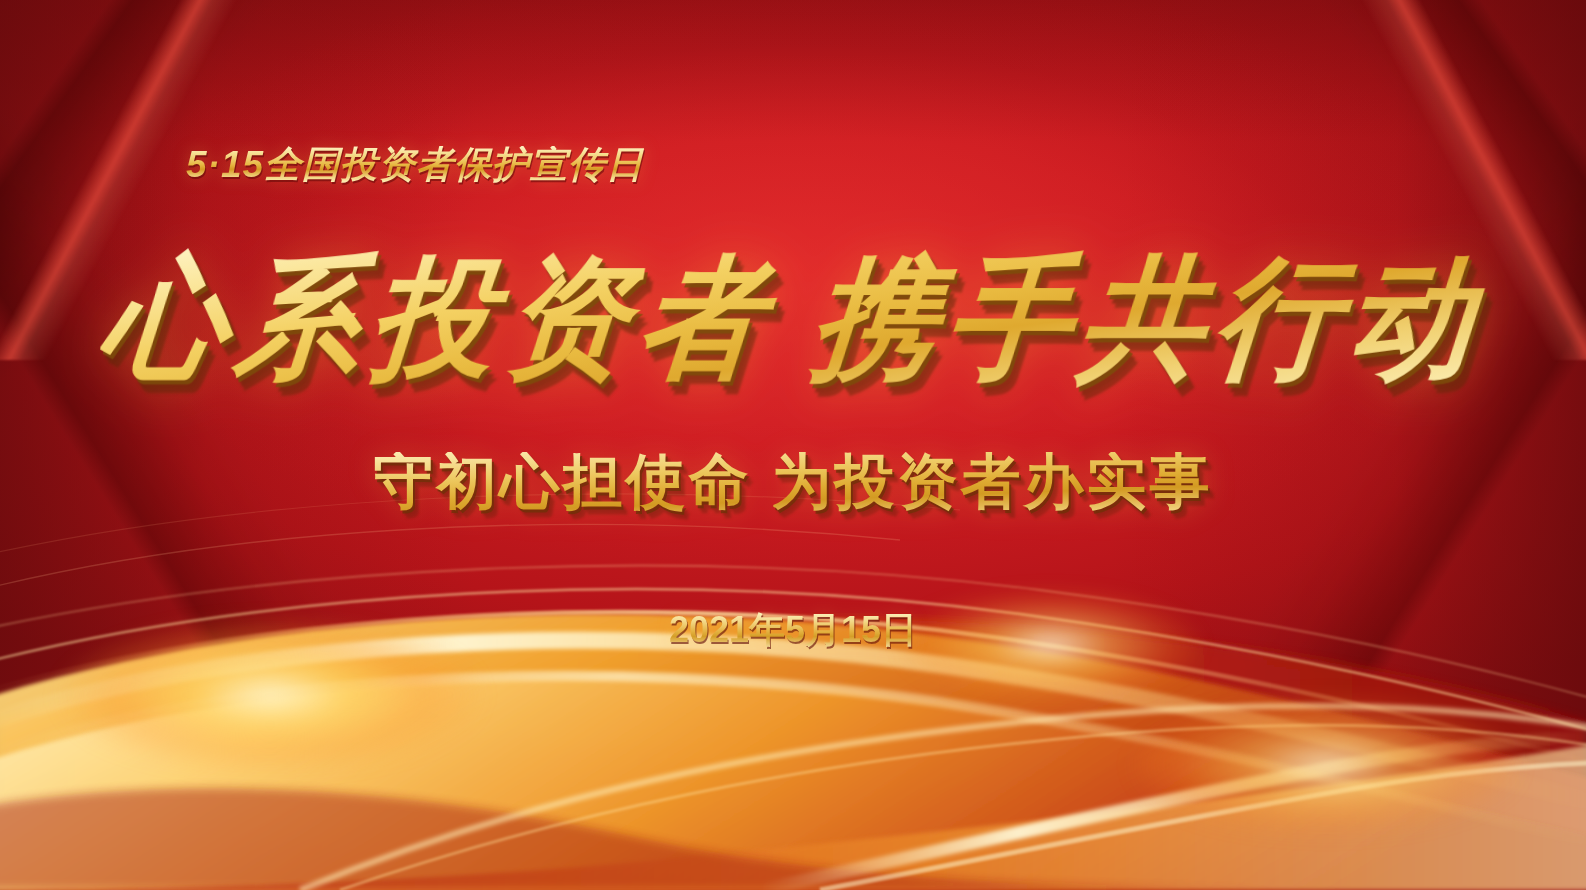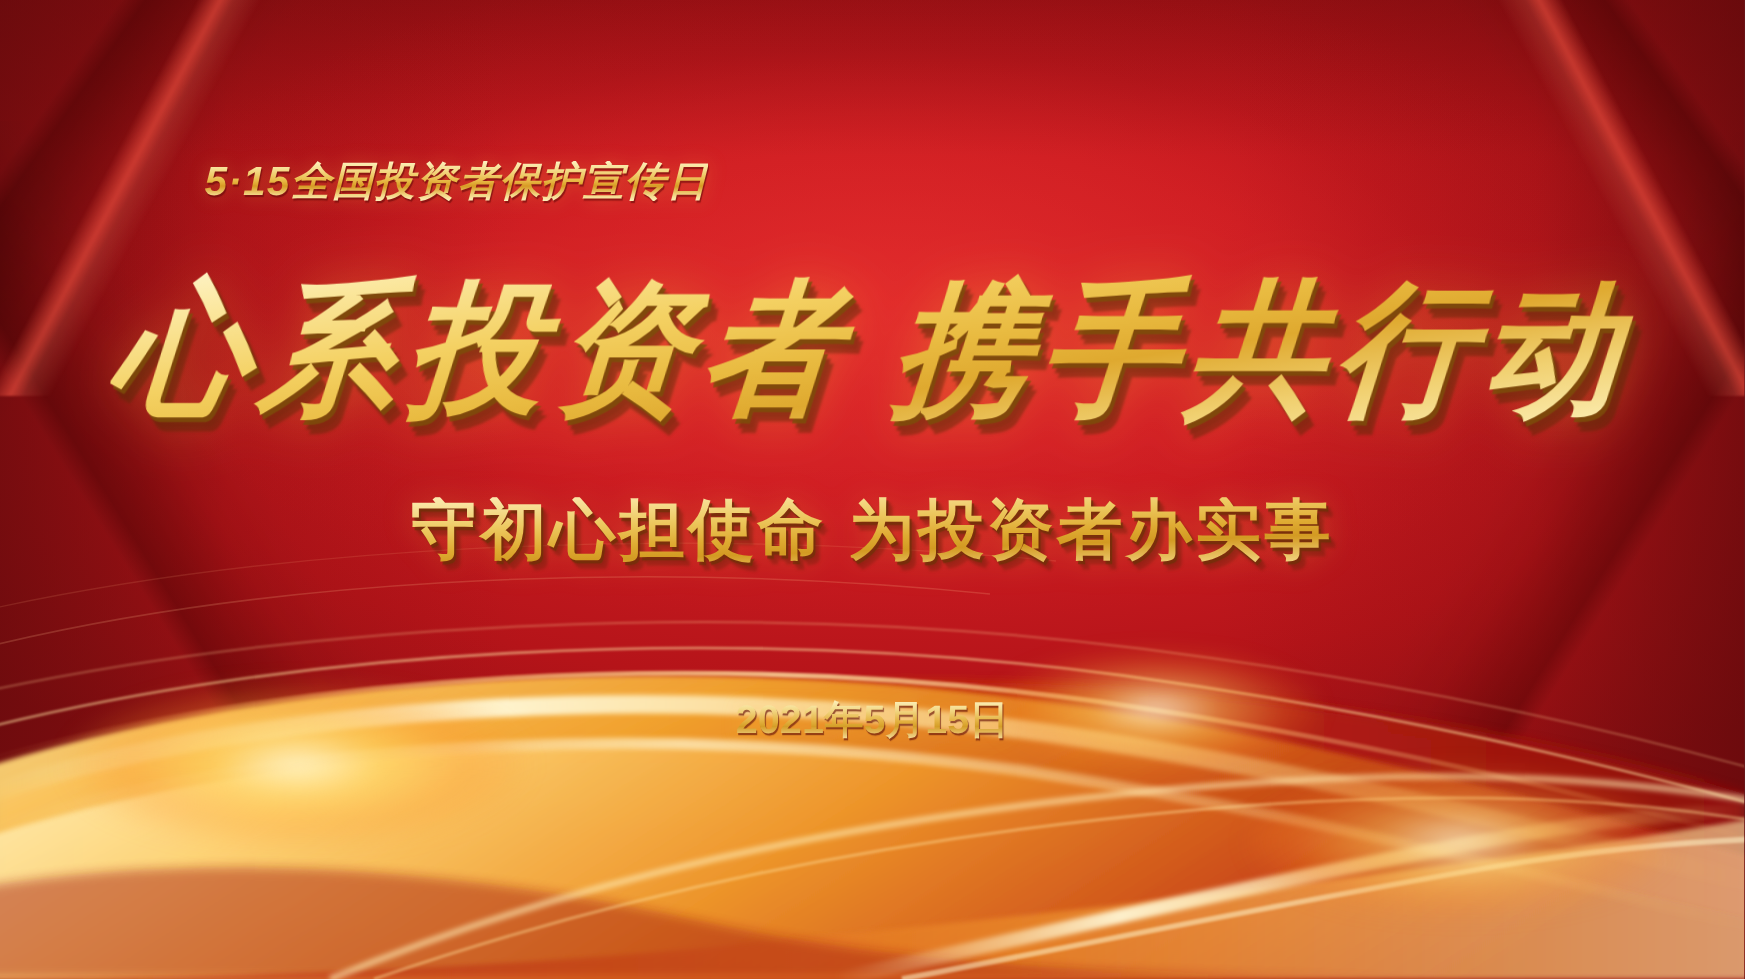--- a/index.html
+++ b/index.html
@@ -175,21 +175,21 @@
       drop-shadow(2px 3px 0 rgba(110,50,8,0.75))
       drop-shadow(4px 5px 1px rgba(85,30,6,0.40))
       drop-shadow(0 0 14px rgba(255,190,70,0.22));
     white-space: nowrap;
   }
   .subtitle .sp { display: inline-block; width: 20px; }
 
   .date {
     position: absolute;
     left: 0; right: 0;
-    top: 636px;
+    top: 612px;
     text-align: center;
     font-size: 36px;
     font-weight: 700;
     letter-spacing: 0px;
     line-height: 1;
     background: linear-gradient(180deg, #fdf2c0 0%, #f3d988 26%, #e4b241 54%, #d59e27 68%, #f4dc9a 100%);
     -webkit-background-clip: text;
     background-clip: text;
     color: transparent;
     -webkit-text-fill-color: transparent;

